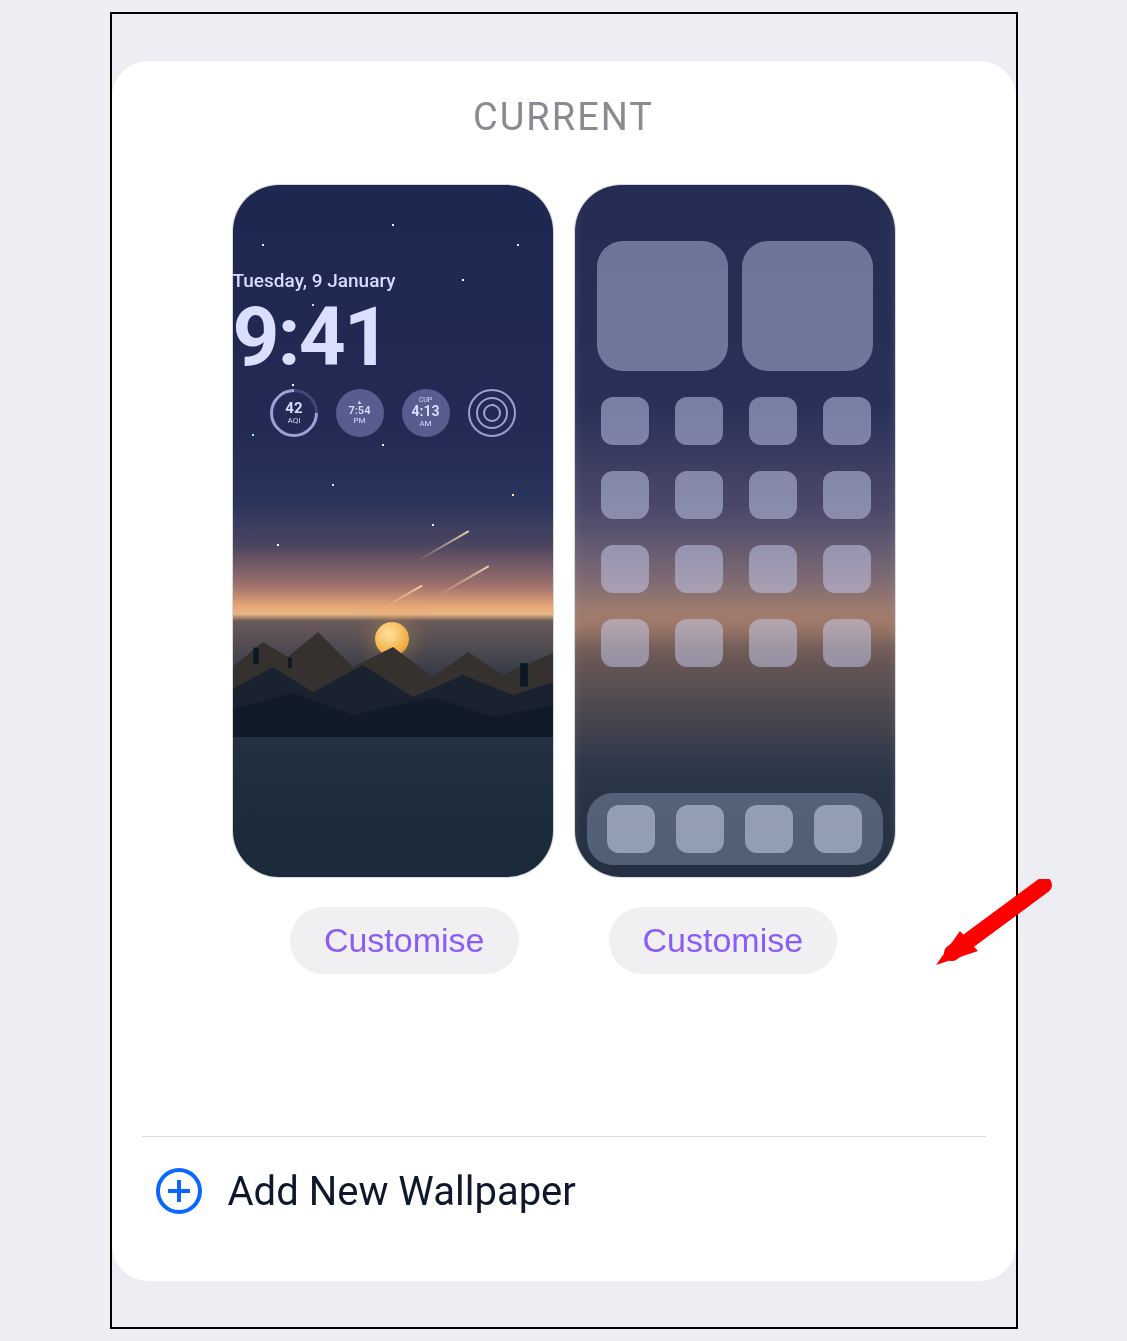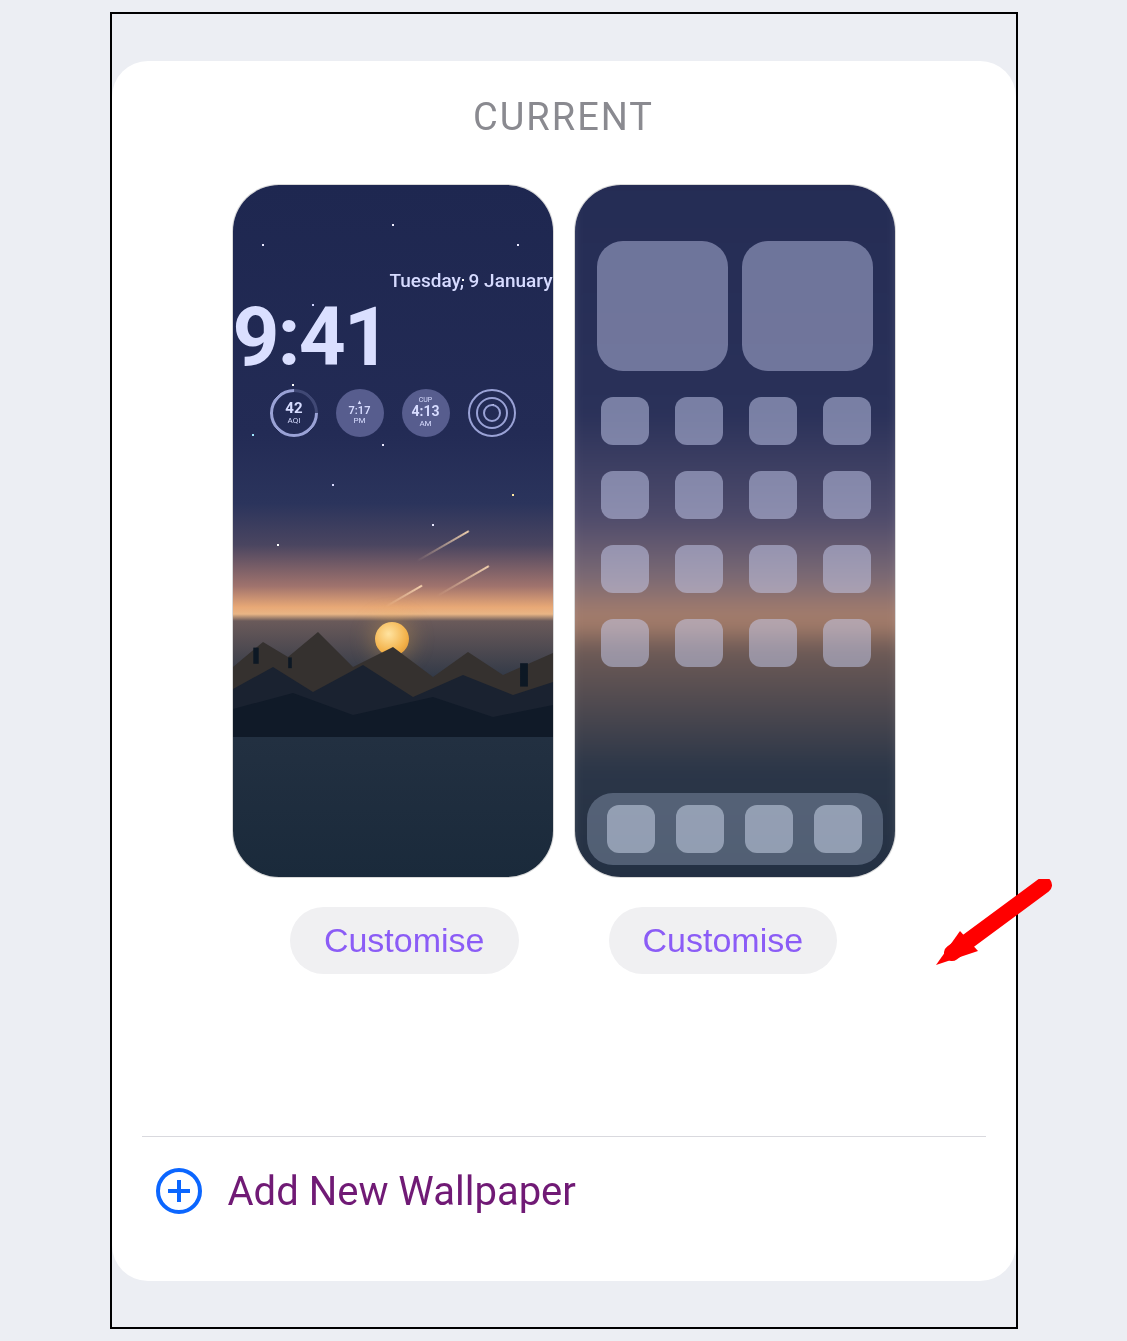--- a/index.html
+++ b/index.html
@@ -96,21 +96,21 @@
     background:
       conic-gradient(from 180deg at 50% 0%, transparent 0 150deg, #0d1824 150deg 210deg, transparent 210deg) top/100% 60% no-repeat,
       linear-gradient(#0d1824,#0d1824) bottom center/6px 18px no-repeat;
     filter: blur(.2px);
   }
   .tree.t2 { right:12px; bottom:200px; transform:scale(1.3);}
   .tree.t1 { left:6px;  bottom:210px; transform:scale(0.9);}
   .tree.t3 { left:40px; bottom:196px; transform:scale(0.6);}
   .lock-date {
     position: absolute; top: 84px; left: 0; right: 0;
-    text-align: right; color: #d6dbff;
+    text-align: left; color: #d6dbff;
     font-size: 19px; font-weight: 500;
   }
   .lock-time {
     position: absolute; top: 104px; left: 0; right: 0;
     text-align: left; color: #dadfff;
     font-size: 82px; font-weight: 700; letter-spacing: -2px;
   }
   .widget-row {
     position: absolute; top: 204px; left: 0; right: 0;
     display: flex; justify-content: center; gap: 18px;
@@ -187,21 +187,21 @@
     padding:14px 34px;
     cursor:pointer;
   }
   .divider{
     position:absolute; left:30px; right:30px; bottom:144px;
     height:1px; background:#d9d9de;
   }
   .add-row{
     position:absolute; left:44px; bottom:66px;
     display:flex; align-items:center; gap:26px;
-    color:#701a75; font-size:40px; cursor:pointer;
+    color:#0f172a; font-size:40px; cursor:pointer;
   }
   .plus-circle{
     width:46px; height:46px; border:4px solid #0b66ff; border-radius:50%;
     display:flex; align-items:center; justify-content:center;
     color:#0b66ff; position:relative;
   }
   .plus-circle::before, .plus-circle::after{
     content:""; position:absolute; background:#0b66ff;
   }
   .plus-circle::before{ width:22px; height:4px; }
@@ -243,21 +243,21 @@
 
         <div class="widget-row">
           <div class="widget-circle wc-ring open">
             <div class="wc-content">
               <span class="wc-big">42</span>
               <span>AQI</span>
             </div>
           </div>
           <div class="widget-circle wc-fill">
             <span style="font-size:6px;">▲</span>
-            <span style="font-size:11px;font-weight:600">7:17</span>
+            <span style="font-size:11px;font-weight:600">7:54</span>
             <span>PM</span>
           </div>
           <div class="widget-circle wc-fill">
             <span style="font-size:7px;">CUP</span>
             <span style="font-size:14px;font-weight:700">4:13</span>
             <span>AM</span>
           </div>
           <div class="widget-circle wc-rings"></div>
         </div>
       </div>

